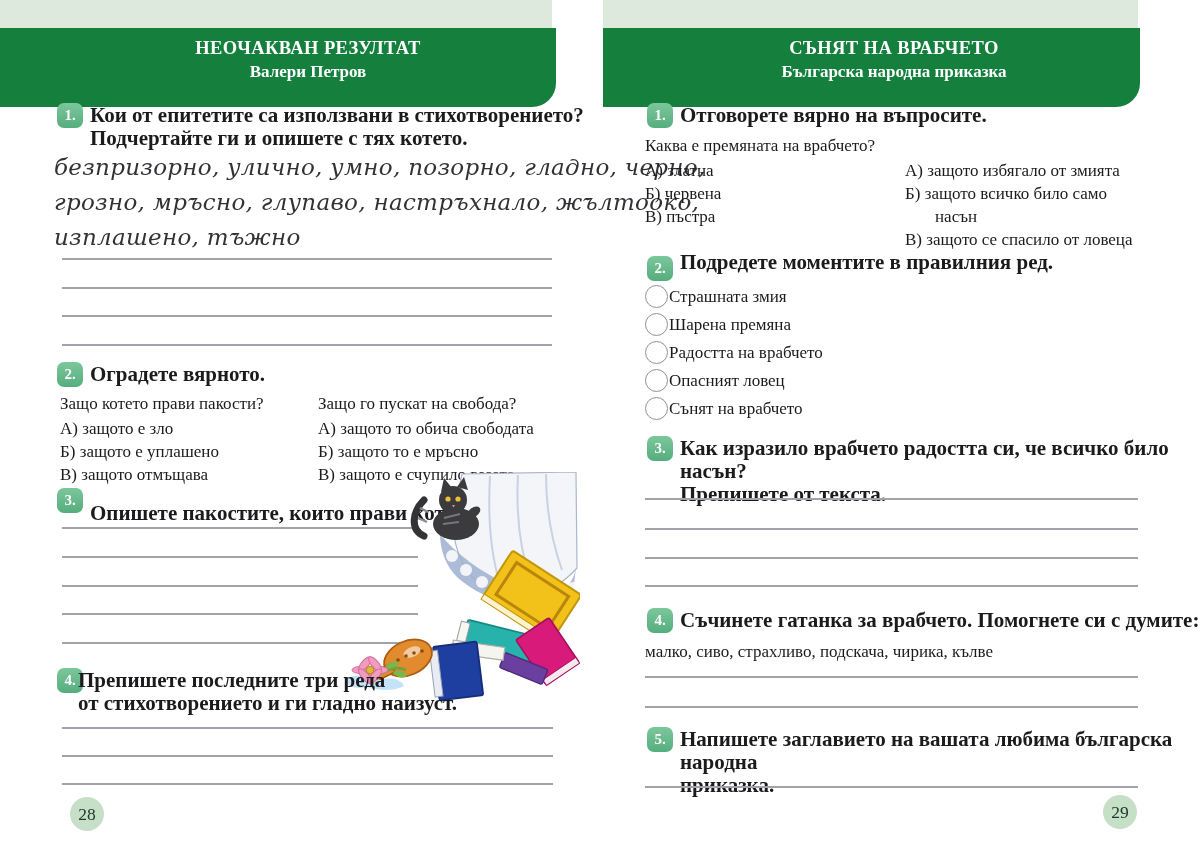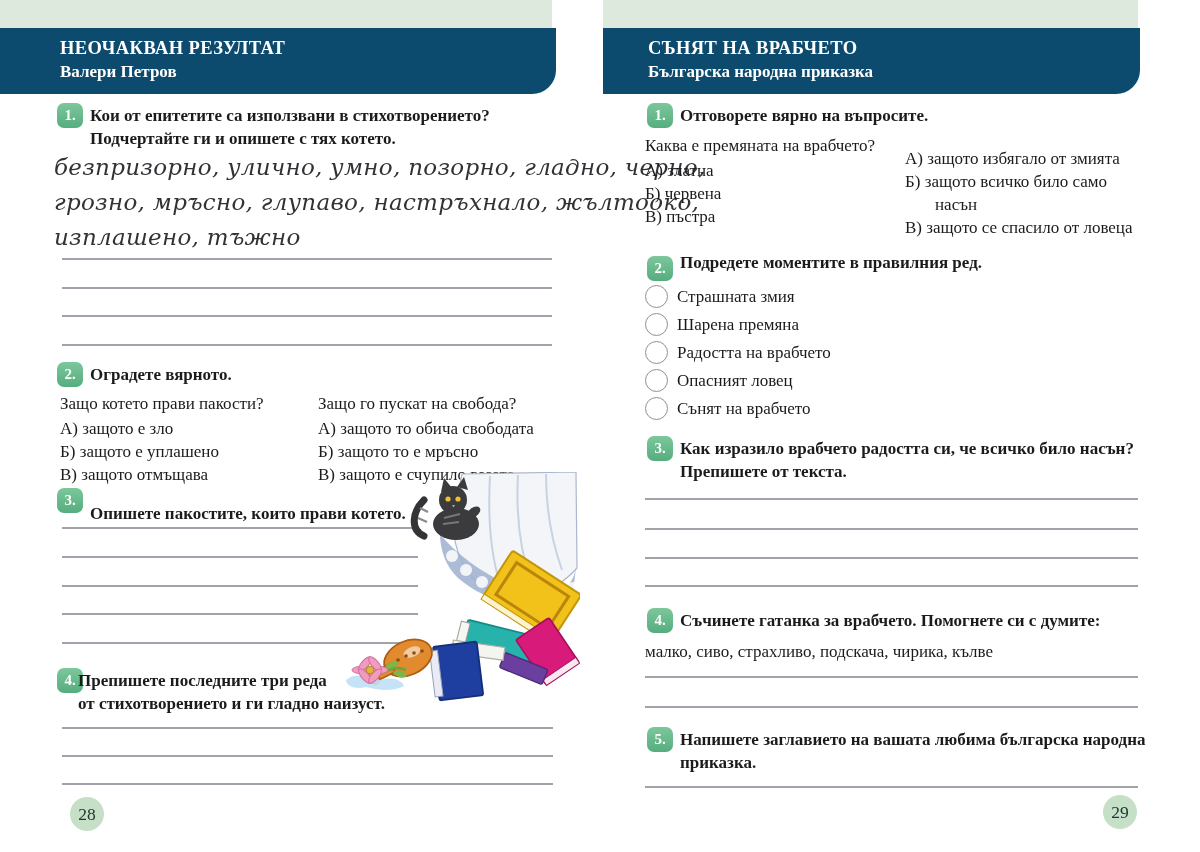--- a/index.html
+++ b/index.html
@@ -1,39 +1,39 @@
 <!DOCTYPE html>
 <html><head>
 <meta charset="utf-8">
 <style>
   html,body{margin:0;padding:0;background:#ffffff;}
   #spread{position:relative;width:1200px;height:852px;background:#ffffff;overflow:hidden;
           font-family:"Liberation Serif","DejaVu Serif",serif;color:#1b1b1d;}
   .abs{position:absolute;}
   
   .topband{position:absolute;top:0;height:28px;background:#dde9dd;}
-  .banner{position:absolute;top:28px;height:66px;background:#0c4a6e;border-bottom-right-radius:24px;
-          color:#ffffff;}
+  .banner{position:absolute;top:28px;height:79px;background:#15803d;border-bottom-right-radius:24px;
+          color:#ffffff;text-align:center;}
   .banner .t1{font-size:18.5px;font-weight:bold;letter-spacing:.4px;margin-top:10px;}
   .banner .t2{font-size:17px;font-weight:bold;margin-top:3px;}
   
   .badge{position:absolute;width:26px;height:25px;border-radius:7px;
          background:linear-gradient(#7cc79b,#55ad7e);color:#fff;font-weight:bold;font-size:15px;
          display:flex;align-items:center;justify-content:center;}
-  .tasktext{position:absolute;font-size:17px;font-weight:bold;line-height:23px;}
+  .tasktext{position:absolute;font-size:21px;font-weight:bold;line-height:23px;}
   .plain{position:absolute;font-size:17px;line-height:23px;font-weight:normal;}
   .opts{position:absolute;font-size:17px;line-height:23px;}
   .opts .opt{padding-left:30px;text-indent:-30px;}
   
   .rule{position:absolute;height:0;border-top:2px solid #a2a2aa;}
   
   .hand{position:absolute;font-family:"DejaVu Serif",serif;font-style:italic;
         font-size:23px;line-height:35px;color:#323236;letter-spacing:.3px;}
   
-  .seqrow{position:absolute;display:flex;align-items:center;gap:9px;}
+  .seqrow{position:absolute;display:flex;align-items:center;gap:1px;}
   .seqcircle{width:23px;height:23px;border-radius:50%;background:#fff;border:1.6px solid #8f8f97;
              box-sizing:border-box;flex:0 0 auto;}
   .seqlabel{font-size:17px;}
   
   .pagecircle{position:absolute;width:34px;height:34px;border-radius:50%;background:#c6dfc7;
               color:#20392b;font-size:17.5px;display:flex;align-items:center;justify-content:center;}
 </style>
 </head>
 <body>
 
@@ -201,21 +201,21 @@
   <div class="badge" style="left:647px;top:103px;">1.</div>
   <div class="tasktext" style="left:680px;top:104px;">Отговорете вярно на въпросите.</div>
 
   <div class="plain" style="left:645px;top:134px;">Каква е премяната на врабчето?</div>
 
   <div class="opts" style="left:645px;top:159px;width:220px;">
     <div class="opt">А) златна</div>
     <div class="opt">Б) червена</div>
     <div class="opt">В) пъстра</div>
   </div>
-  <div class="opts" style="left:905px;top:147px;width:245px;">
+  <div class="opts" style="left:905px;top:159px;width:245px;">
     <div class="opt">А) защото избягало от змията</div>
     <div class="opt">Б) защото всичко било само насън</div>
     <div class="opt">В) защото се спасило от ловеца</div>
   </div>
 
   <div class="badge" style="left:647px;top:256px;">2.</div>
   <div class="tasktext" style="left:680px;top:251px;">Подредете моментите в правилния ред.</div>
 
   <div class="seqrow" style="left:645px;top:285px;">
     <div class="seqcircle"></div>

